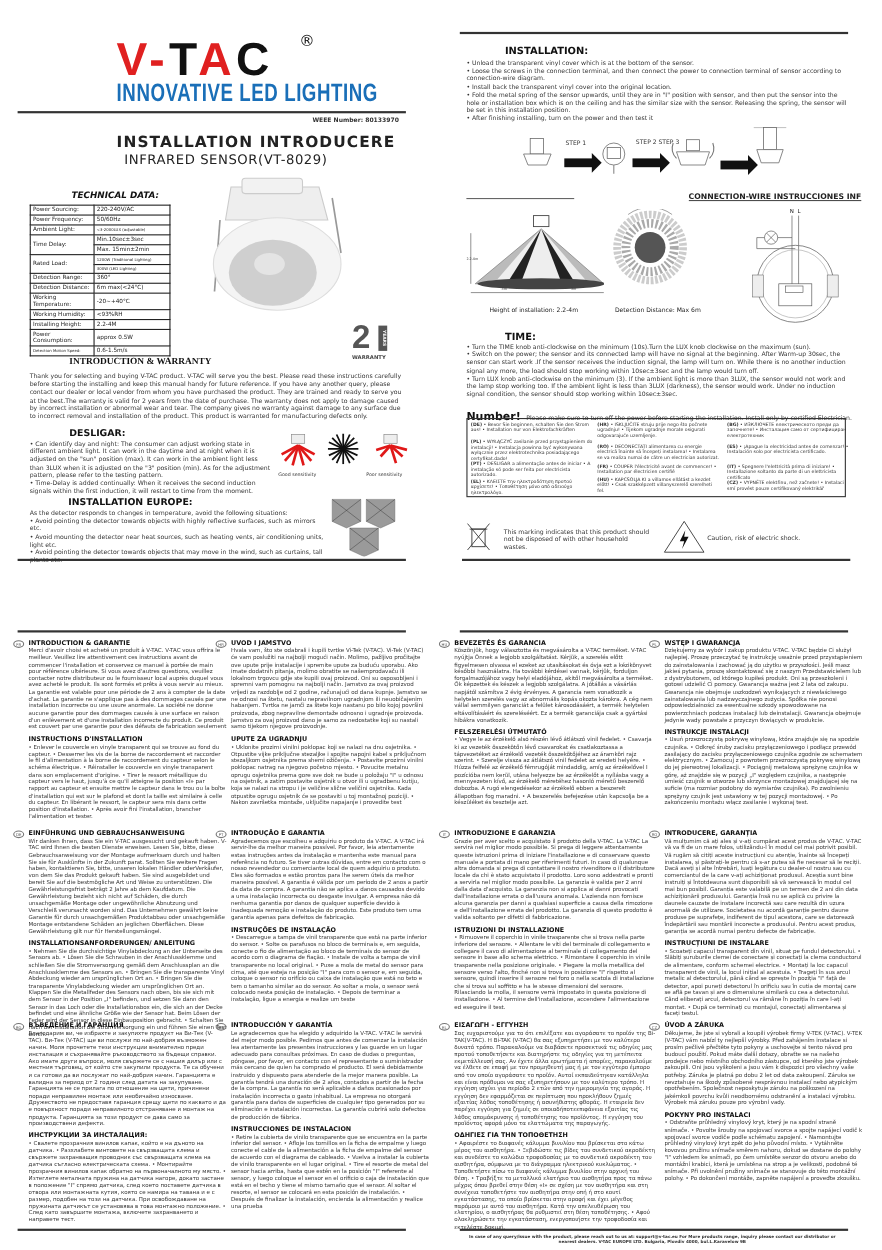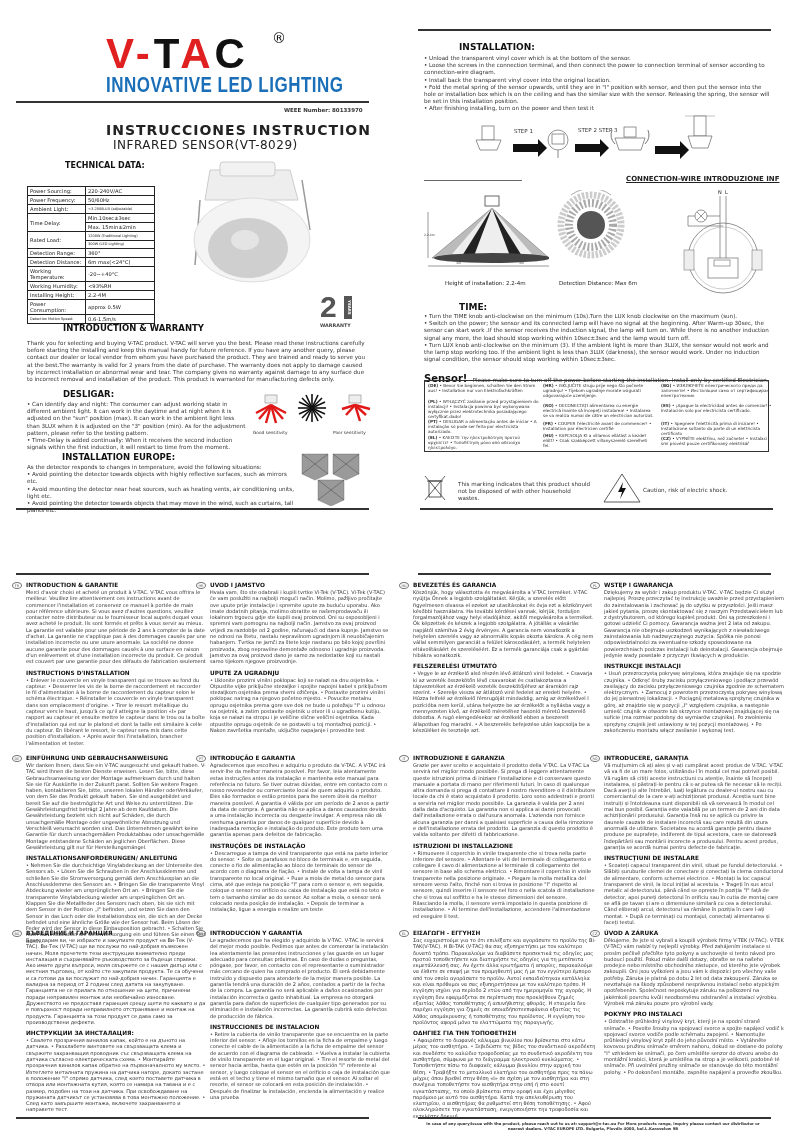--- a/index.html
+++ b/index.html
@@ -41,24 +41,24 @@
 
 <div class="abs logo-vtac" style="left:106px; top:30px;">
   <span class="red">V-</span><span>T</span><span class="red">A</span><span>C</span>
 </div>
 <div class="abs reg" style="left:272px; top:30px;">®</div>
 <div class="abs logo-sub" style="left:106px; top:72px;">INNOVATIVE LED LIGHTING</div>
 
 <div class="rule" style="left:16px; top:101px; width:353px;"></div>
 <div class="abs weee" style="left:284px; top:107px;">WEEE Number: 80133970</div>
 
-<div class="abs title1" style="left:106px; top:122px;">INSTRUCCIONES INSTRUCTION</div>
+<div class="abs title1" style="left:106px; top:122px;">INSTALLATION INTRODUCERE</div>
 <div class="abs title2" style="left:113px; top:138px;text-align:right;">INFRARED SENSOR(VT-8029)</div>
 
-<h2 class="abs" style="left:30px; top:161px; font-size:8px;">TECHNICAL DATA:</h2>
+<h2 class="abs" style="left:30px; top:173px; font-size:8px;font-style:italic;">TECHNICAL DATA:</h2>
 <table class="tech-table" style="top:186px;">
   <tbody>
       <tr>
         <td class="k">Power Sourcing:</td>
         <td>220-240V/AC</td>
       </tr>
   <tr>
         <td class="k">Power Frequency:</td>
         <td>50/60Hz</td>
       </tr>
@@ -120,21 +120,21 @@
   <ellipse cx="58" cy="88" rx="40" ry="30" fill="#cfcfcf"></ellipse>
   <ellipse cx="55" cy="80" rx="14" ry="10" fill="#e4e4e4"></ellipse>
 </svg>
 
 <div class="warranty">
   <div class="two">2</div>
   <div class="years">YEARS</div>
   <div class="wlabel">WARRANTY</div>
 </div>
 
-<h2 class="abs" style="left:28px; top:323px; font-size:8.5px;">INTRODUCTION &amp; WARRANTY</h2>
+<h2 class="abs" style="left:28px; top:323px; font-size:8.5px;font-family:Liberation Serif, serif;">INTRODUCTION &amp; WARRANTY</h2>
 <div class="abs small" style="left:27px; top:340px; width:340px;">Thank you for selecting and buying V-TAC product. V-TAC will serve you the best. Please read these instructions carefully before starting the installing and keep this manual handy for future reference. If you have any another query, please contact our dealer or local vendor from whom you have purchased the product. They are trained and ready to serve you at the best.The warranty is valid for 2 years from the date of purchase. The warranty does not apply to damage caused by incorrect installation or abnormal wear and tear. The company gives no warranty against damage to any surface due to incorrect removal and installation of the product. This product is warranted for manufacturing defects only.</div>
 
 <h2 class="abs" style="left:28px; top:389px; font-size:8.5px;">DESLIGAR:</h2>
 <div class="abs small" style="left:27px; top:401px; width:220px;">
   <div>• Can identify day and night: The consumer can adjust working state in different ambient light. It can work in the daytime and at night when it is adjusted on the "sun" position (max). It can work in the ambient light less than 3LUX when it is adjusted on the "3" position (min). As for the adjustment pattern, please refer to the testing pattern.</div>
   <div>• Time-Delay is added continually: When it receives the second induction signals within the first induction, it will restart to time from the moment.</div>
 </div>
 <svg class="abs" style="left:254px; top:393px;" width="34" height="32" viewBox="0 0 34 32">
   <rect x="11" y="2" width="12" height="8" fill="#eee" stroke="#888" stroke-width="0.6"></rect>
   <g stroke="#e01818" stroke-width="2.4">
@@ -225,21 +225,21 @@
     <path d="M5 6 Q2 14 8 20" fill="none" stroke="#777"></path>
     <path d="M41 6 Q44 14 38 20" fill="none" stroke="#777"></path>
   </svg>
 <div class="arrow" style="left:655px; top:146px;"></div>
 <svg class="abs" style="left:685px; top:112px;" width="30" height="46" viewBox="0 0 30 46">
     <line x1="0" y1="4" x2="30" y2="4" stroke="#888" stroke-width="0.5"></line>
     <rect x="9" y="4" width="12" height="20" fill="#fff" stroke="#666" stroke-width="0.7"></rect>
     <path d="M3 24 L27 24 L23 36 L7 36 Z" fill="#fff" stroke="#666" stroke-width="0.7"></path>
   </svg>
 
-<div class="abs underline" style="left:626px; top:175px; font-size:7px; font-weight:bold; white-space:nowrap; overflow:hidden; width:176px;">CONNECTION-WIRE INTRODUZIONE INF</div>
+<div class="abs underline" style="left:626px; top:175px; font-size:7px; font-weight:bold; white-space:nowrap; overflow:hidden; width:176px;">CONNECTION-WIRE INSTRUCCIONES INF</div>
 <div class="rule thin" style="left:424px; top:180px; width:98px;"></div>
 
 <svg class="abs" style="left:424px; top:194px;" width="125" height="78" viewBox="0 0 125 78">
   <rect x="61" y="2" width="14" height="10" fill="#fff" stroke="#444" stroke-width="0.8"></rect>
   <polygon points="68,14 8,64 125,64" fill="#bbb" stroke="#666" stroke-width="0.5"></polygon>
   <polygon points="68,14 28,60 108,60" fill="#eee"></polygon>
   <polygon points="68,14 38,62 50,62" fill="#222"></polygon>
   <polygon points="68,14 86,62 98,62" fill="#222"></polygon>
   <ellipse cx="68" cy="64" rx="58" ry="5" fill="#444"></ellipse>
   <line x1="4" y1="18" x2="4" y2="64" stroke="#333" stroke-width="0.5"></line>
@@ -277,21 +277,21 @@
 </svg>
 
 <h2 class="abs" style="left:424px; top:302px; font-size:9px;">TIME:</h2>
 <div class="abs small" style="left:424px; top:313px; width:350px;">
   <div>• Turn the TIME knob anti-clockwise on the minimum (10s).Turn the LUX knob clockwise on the maximum (sun).</div>
   <div>• Switch on the power; the sensor and its connected lamp will have no signal at the beginning. After Warm-up 30sec, the sensor can start work .If the sensor receives the induction signal, the lamp will turn on. While there is no another induction signal any more, the load should stop working within 10sec±3sec and the lamp would turn off.</div>
   <div>• Turn LUX knob anti-clockwise on the minimum (3). If the ambient light is more than 3LUX, the sensor would not work and the lamp stop working too. If the ambient light is less than 3LUX (darkness), the sensor would work. Under no induction signal condition, the sensor should stop working within 10sec±3sec.</div>
 </div>
 
 <div class="abs" style="left:424px; top:367px; width:360px; white-space:nowrap;">
-  <span style="font-weight:bold; font-size:10px; color:#111;">Sensor!</span>
+  <span style="font-weight:bold; font-size:10px; color:#111;">Number!</span>
   <span class="small">Please make sure to turn off the power before starting the installation. Install only by certified Electrician.</span>
 </div>
 <div class="warn-box">
   <div class="warn-item" style="left:3px; top:2px;"><b>(DE)</b> <span>• Bevor Sie beginnen, schalten Sie den Strom aus! • Installation nur von Elektrofachkräften</span></div>
   <div class="warn-item" style="left:3px; top:18px;"><b>(PL)</b> <span>• WYŁĄCZYĆ zasilanie przed przystąpieniem do instalacji! • Instalacja powinna być wykonywana wyłącznie przez elektrotechnika posiadającego certyfikat.dado!</span></div>
   <div class="warn-item" style="left:3px; top:38px;"><b>(PT)</b> <span>• DESLIGAR a alimentação antes de iniciar • A instalação só pode ser feita por electricista autorizado.</span></div>
   <div class="warn-item" style="left:3px; top:54px;"><b>(EL)</b> <span>• ΚΛΕΙΣΤΕ την ηλεκτροδότηση προτού αρχίσετε! • Τοποθέτηση μόνο από αδειούχο ηλεκτρολόγο.</span></div>
   <div class="warn-item" style="left:118px; top:2px;"><b>(HR)</b> <span>• ISKLJUČITE struju prije nego što počnete ugradnju! • Tijekom ugradnje morate osigurati odgovarajuće uzemljenje.</span></div>
   <div class="warn-item" style="left:118px; top:22px;"><b>(RO)</b> <span>• DECONECTAȚI alimentarea cu energie electrică înainte să începeți instalarea! • Instalarea se va realiza numai de către un electrician autorizat.</span></div>
   <div class="warn-item" style="left:118px; top:40px;"><b>(FR)</b> <span>• COUPER l'électricité avant de commencer! • Installation par électricien certifié</span></div>

